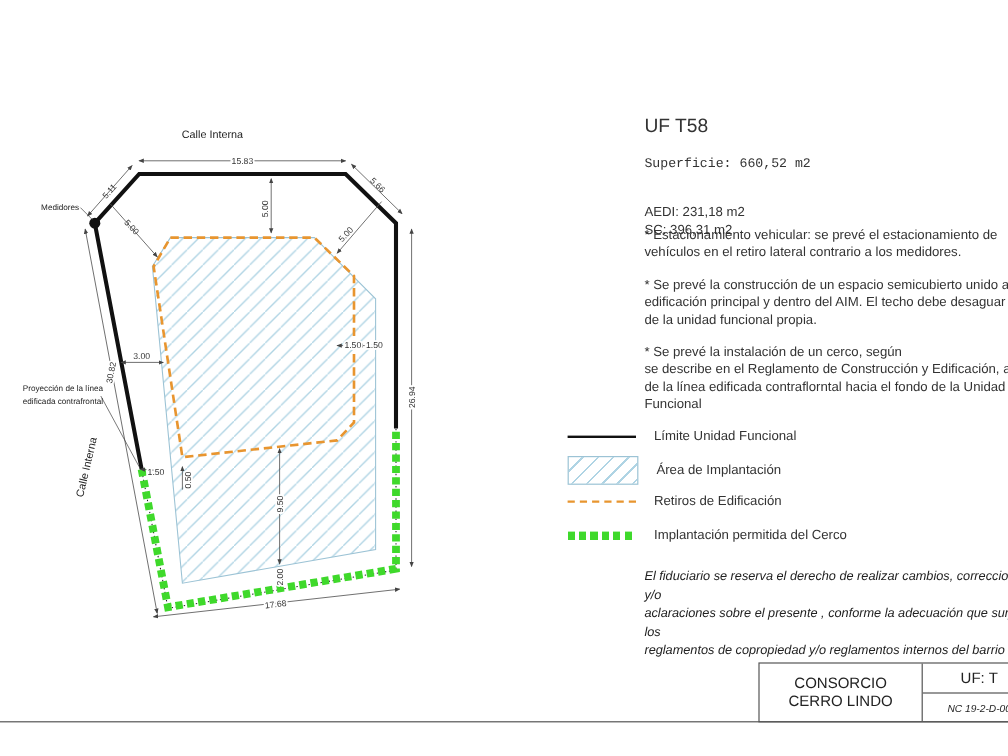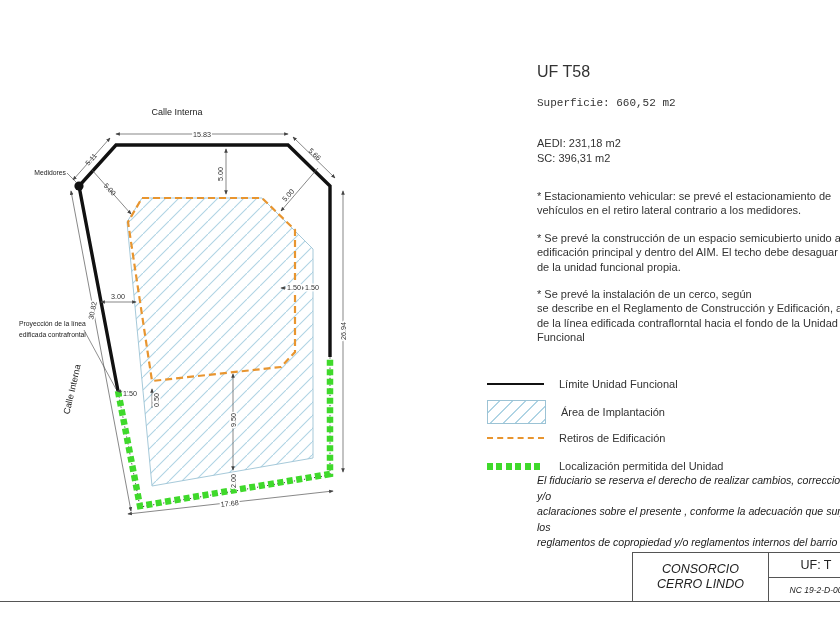--- a/index.html
+++ b/index.html
@@ -1,44 +1,44 @@
 <!DOCTYPE html>
 <html><head>
 <meta charset="utf-8">
 <style>
   html,body{margin:0;padding:0;}
   body{width:840px;height:630px;overflow:hidden;background:#fff;
        font-family:"Liberation Sans",sans-serif;position:relative;color:#222;}
   .abs{position:absolute;}
   
   .info{left:537px;top:62px;width:300px;}
-  .info-title{font-size:16px;line-height:20px;color:#333;}
+  .info-title{font-size:16px;line-height:20px;color:#333;margin-top:34px;}
   .info-code{font-size:11px;line-height:14px;margin-top:2px;color:#333;}
   .info-area{font-size:11px;margin-top:15px;color:#333;font-family:Liberation Mono, monospace;}
   .info-block{font-size:11px;line-height:15px;margin-top:27px;color:#333;}
   .notes{left:537px;top:189px;width:370px;}
   .note{font-size:11px;line-height:14.4px;margin:0 0 13px 0;white-space:pre-line;color:#333;}
   
-  .lg-row{position:absolute;left:487px;display:flex;align-items:center;margin-top:20px;}
+  .lg-row{position:absolute;left:473px;display:flex;align-items:center;}
   .lg-swatch{width:57px;flex:0 0 57px;}
   .lg-label{margin-left:15px;font-size:11px;color:#333;white-space:nowrap;}
   .sw-line{height:0;border-top:2.6px solid #111;}
   .sw-hatch{height:22px;border:1px solid #9cc3d5;
     background:repeating-linear-gradient(135deg,#fff 0 7.5px,#afd4e4 7.5px 9px);}
   .sw-dash{height:0;border-top:2.6px dashed #e8952f;}
   .sw-cerco{height:7px;background:repeating-linear-gradient(90deg,#3fd92b 0 6px,#fff 6px 9.5px);}
   
   .disclaimer{left:537px;top:473px;width:330px;font-size:10.6px;line-height:15.6px;
     font-style:italic;white-space:pre-line;color:#222;}
   
   .titleblock{left:632px;top:552px;width:230px;height:48px;border:1px solid #555;
     display:flex;background:#fff;}
   .tb-left{width:135px;flex:0 0 135px;border-right:1px solid #555;display:flex;
     align-items:center;justify-content:center;text-align:center;font-size:12.5px;
-    line-height:15px;white-space:pre-line;color:#222;font-style:italic;}
+    line-height:15px;white-space:pre-line;color:#222;}
   .tb-right{flex:1;display:flex;flex-direction:column;}
   .tb-uf{height:24px;border-bottom:1px solid #555;display:flex;align-items:center;
     justify-content:center;font-size:12.5px;color:#222;}
   .tb-nc{flex:1;display:flex;align-items:center;justify-content:center;
     font-size:8.5px;font-style:italic;color:#222;}
   .bottom-rule{left:0;top:601px;width:840px;height:0;border-top:1px solid #555;}
   
   text{font-family:"Liberation Sans",sans-serif;fill:#333;}
   .dim{font-size:7.2px;}
   .halo{stroke:#fff;stroke-width:3px;paint-order:stroke;}
@@ -148,21 +148,21 @@
   <div class="abs lg-row" style="top:409px;height:18px">
     <div class="lg-swatch sw-dash"></div>
     <div class="lg-label">Retiros de Edificación</div>
   </div>
   <div class="abs lg-row" style="top:380px;height:24px">
     <div class="lg-swatch sw-hatch"></div>
     <div class="lg-label">Área de Implantación</div>
   </div>
   <div class="abs lg-row" style="top:437px;height:18px">
     <div class="lg-swatch sw-cerco"></div>
-    <div class="lg-label">Localización permitida del Unidad</div>
+    <div class="lg-label">Implantación permitida del Cerco</div>
   </div>
 
   <div class="abs disclaimer">El fiduciario se reserva el derecho de realizar cambios, correcciones y/o
 aclaraciones sobre el presente , conforme la adecuación que surja de los
 reglamentos de copropiedad y/o reglamentos internos del barrio</div>
 
   <div class="abs titleblock">
     <div class="tb-left">CONSORCIO
 CERRO LINDO</div>
     <div class="tb-right">

